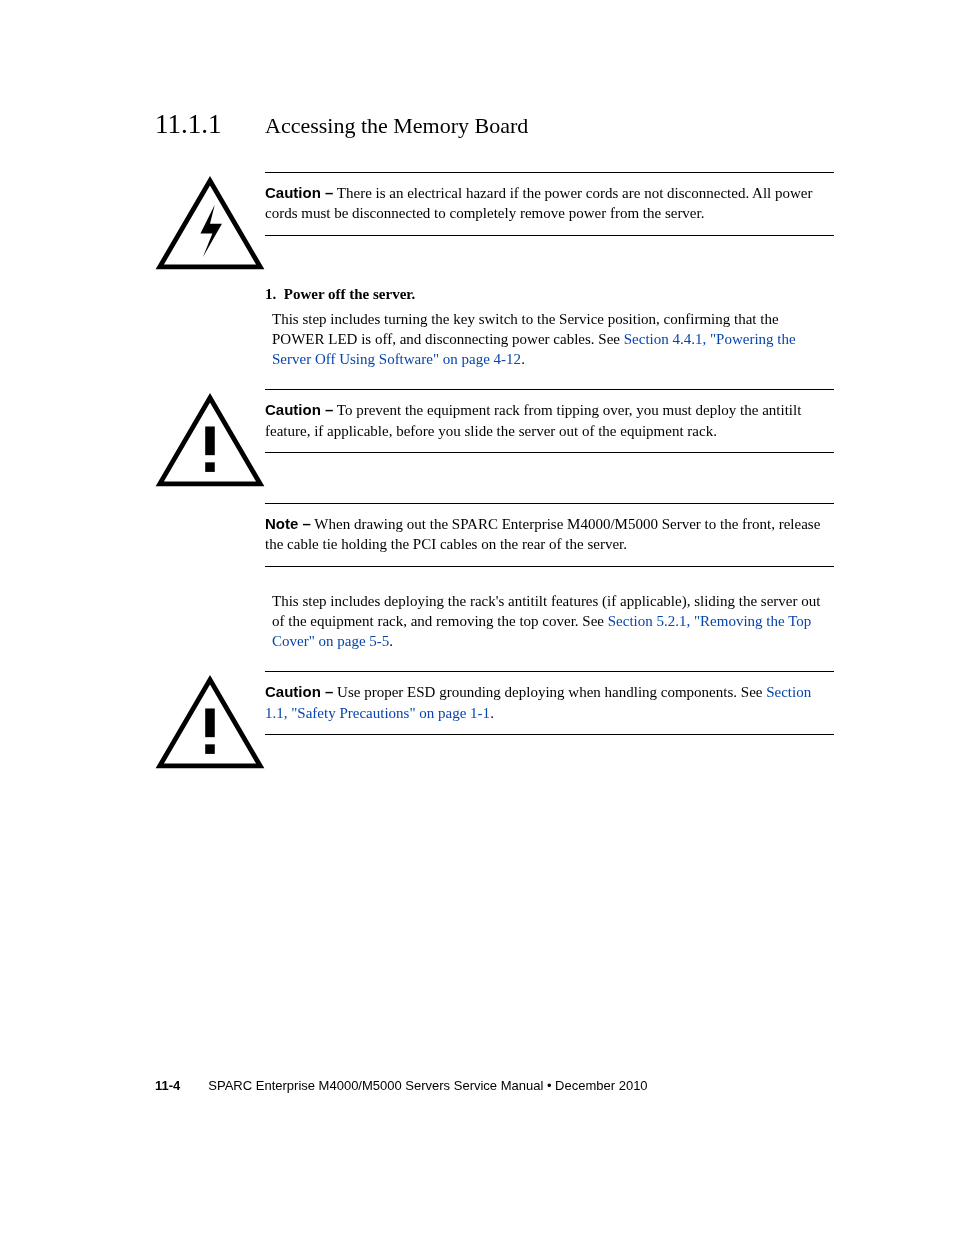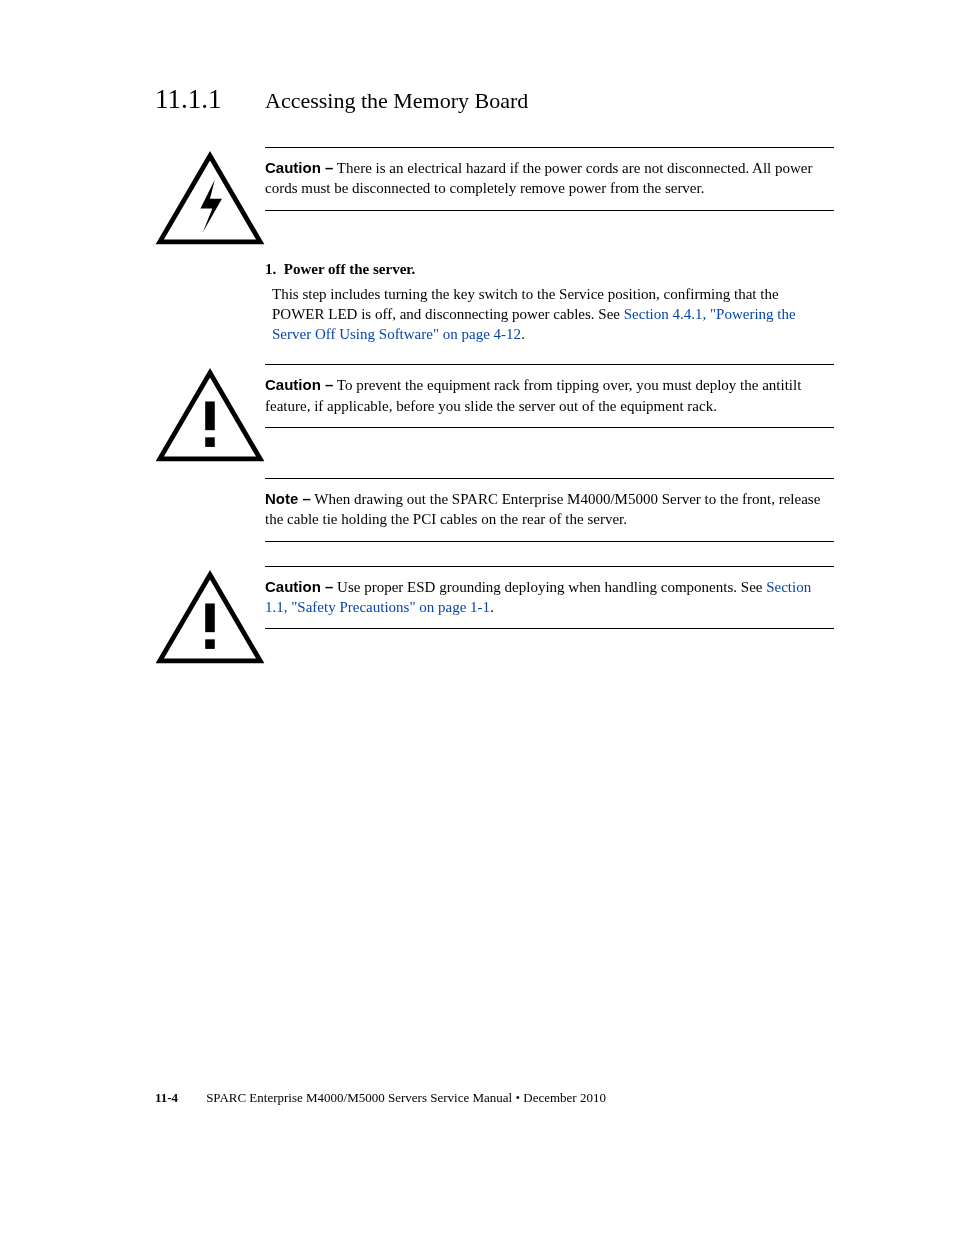--- a/index.html
+++ b/index.html
@@ -10,21 +10,21 @@
     body {
       font-family: "Palatino Linotype", Palatino, "Book Antiqua", Georgia, serif;
       background: #fff;
       color: #000;
       width: 954px;
       height: 1235px;
       position: relative;
       padding: 0;
     }
     .page-content {
-      padding: 84px 120px 0 155px;
+      padding: 109px 120px 0 155px;
     }
     .section-heading {
       display: flex;
       align-items: baseline;
       margin-bottom: 32px;
     }
     .section-number {
       font-size: 27px;
       font-weight: normal;
       width: 110px;
@@ -74,24 +74,24 @@
     .step-text {
       font-size: 15px;
       line-height: 1.35;
       margin-left: 7px;
     }
     .link {
       color: #0645AD;
     }
     .footer {
       position: absolute;
-      bottom: 129px;
+      bottom: 142px;
       left: 155px;
       font-size: 13px;
-      font-family: Liberation Serif, serif;
+      font-family: Liberation Sans, sans-serif;
     }
     .footer-page {
       font-weight: bold;
       margin-right: 28px;
     }
     .indent-block {
       margin-left: 110px;
     }
   </style>
 </head>
@@ -145,20 +145,23 @@
   </div>
 
   <div class="indent-block">
     <div class="callout-box">
       <span class="callout-label">Note –</span><span> When drawing out the SPARC Enterprise M4000/M5000 Server to the front, release the cable tie holding the PCI cables on the rear of the server.</span>
     </div>
   </div>
 
   <div class="indent-block step-list">
     <div class="step-item">
+      <div class="step-text">
+        <span>This step includes deploying the rack's antitilt features (if applicable), sliding the server out of the equipment rack, and removing the top cover. See </span><span class="link">Section 5.2.1, "Removing the Top Cover" on page 5-5</span><span>.</span>
+      </div>
     </div>
   </div>
 
   <div class="content-block">
     <div class="icon-col">
       <svg viewBox="0 0 46 40">
         <path d="M 23 2 L 44 38 L 2 38 Z" fill="none" stroke="#000" stroke-width="2"></path>
         <rect x="21" y="14" width="4" height="12" fill="#000"></rect>
         <rect x="21" y="29" width="4" height="4" fill="#000"></rect>
       </svg>

